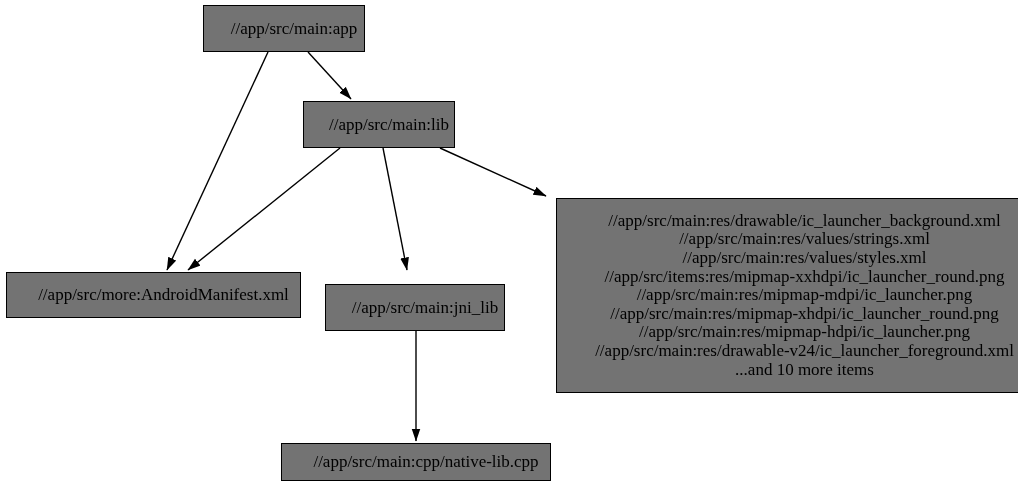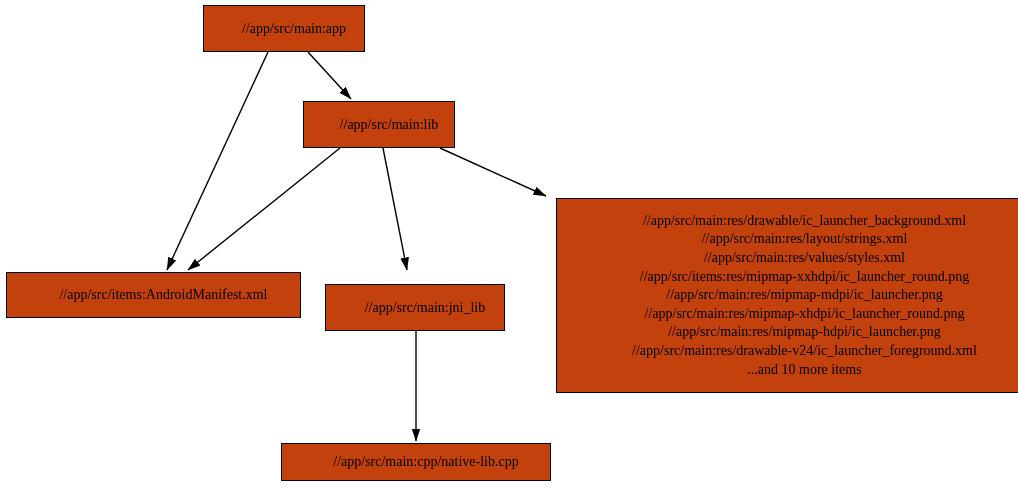--- a/index.html
+++ b/index.html
@@ -24,25 +24,25 @@
     height: 496px;
   }
   .edges-layer line {
     stroke: #000000;
     stroke-width: 1.4;
   }
   .node {
     position: absolute;
     box-sizing: border-box;
     border: 1.4px solid #000000;
-    background: #c2410c;
+    background: #737373;
     display: flex;
     align-items: center;
     justify-content: center;
-    font-size: 14px;
+    font-size: 17px;
     white-space: nowrap;
     text-align: center;
     padding-left: 20px;
   }
   .node.multiline {
     flex-direction: column;
     justify-content: center;
     line-height: 18.6px;
     margin-left: 24px;
   }
@@ -74,30 +74,30 @@
 
   <div class="node node-app">
     <span>//app/src/main:app</span>
   </div>
 
   <div class="node node-lib">
     <span>//app/src/main:lib</span>
   </div>
 
   <div class="node node-manifest">
-    <span>//app/src/items:AndroidManifest.xml</span>
+    <span>//app/src/more:AndroidManifest.xml</span>
   </div>
 
   <div class="node node-jni-lib">
     <span>//app/src/main:jni_lib</span>
   </div>
 
   <div class="node multiline node-res">
     <span>//app/src/main:res/drawable/ic_launcher_background.xml</span>
-    <span>//app/src/main:res/layout/strings.xml</span>
+    <span>//app/src/main:res/values/strings.xml</span>
     <span>//app/src/main:res/values/styles.xml</span>
     <span>//app/src/items:res/mipmap-xxhdpi/ic_launcher_round.png</span>
     <span>//app/src/main:res/mipmap-mdpi/ic_launcher.png</span>
     <span>//app/src/main:res/mipmap-xhdpi/ic_launcher_round.png</span>
     <span>//app/src/main:res/mipmap-hdpi/ic_launcher.png</span>
     <span>//app/src/main:res/drawable-v24/ic_launcher_foreground.xml</span>
     <span>...and 10 more items</span>
   </div>
 
   <div class="node node-cpp">

